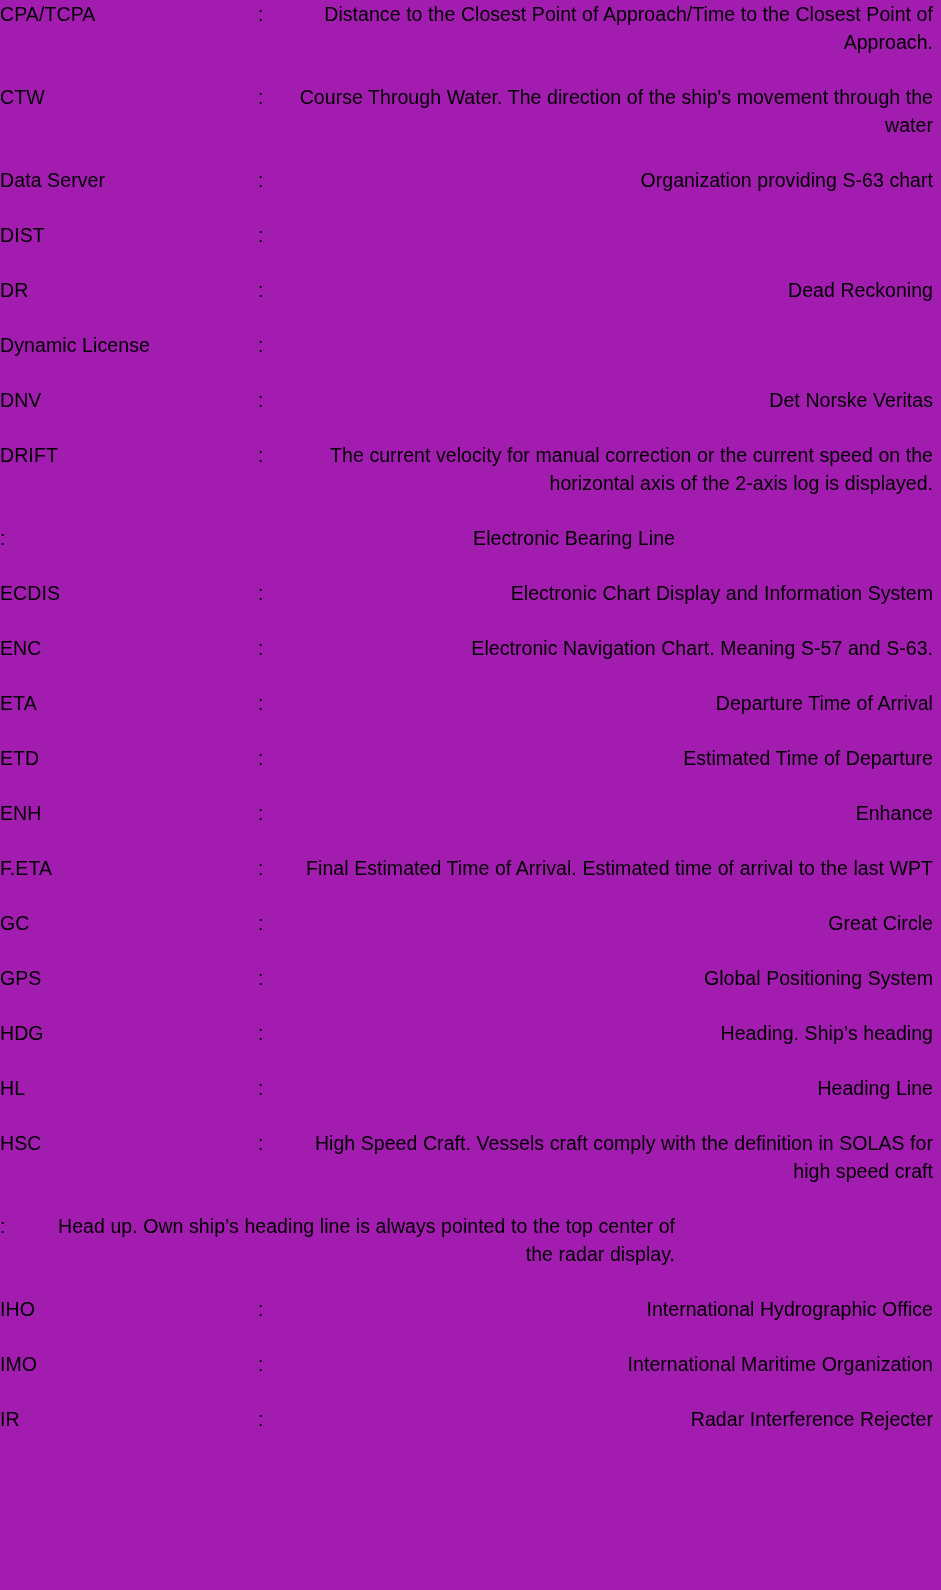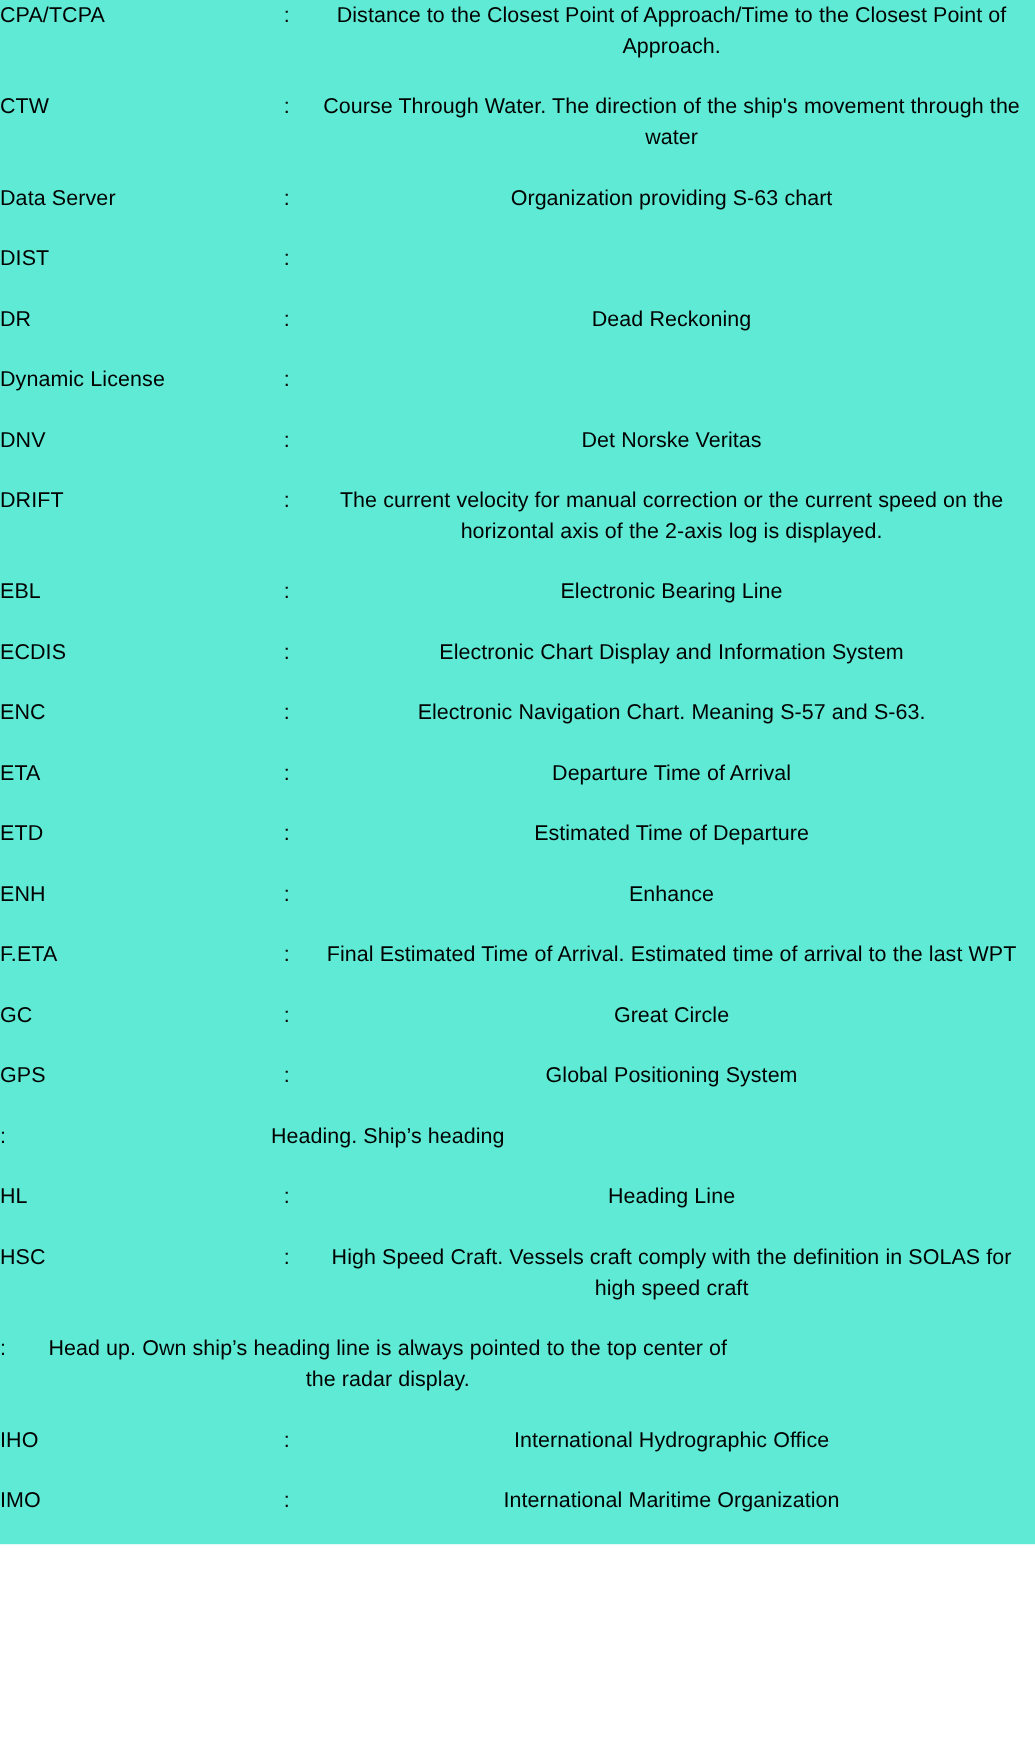--- a/index.html
+++ b/index.html
@@ -9,23 +9,23 @@
     background: #ffffff;
   }
   body {
     font-family: "Liberation Sans", sans-serif;
     color: #000000;
     -webkit-font-smoothing: antialiased;
   }
   .page {
     position: relative;
     width: 941px;
-    height: 1404px;
+    height: 1590px;
     margin: 0 auto;
-    background: #5eead4;
+    background: #a21caf;
     overflow: hidden;
     box-sizing: border-box;
   }
   .glossary {
     position: absolute;
     left: 0px;
     top: 0px;
     width: 941px;
   }
   .entry {
@@ -48,21 +48,21 @@
     font-size: 19.5px;
     line-height: 28px;
     text-align: left;
   }
   .entry .def {
     flex: 0 0 645px;
     width: 645px;
     font-size: 19.5px;
     line-height: 28px;
     letter-spacing: 0.05px;
-    text-align: center;
+    text-align: right;
     word-spacing: 0.1px;
   }
   .page-number {
     position: absolute;
     left: 0;
     right: 0;
     top: 1628px;
     text-align: center;
     font-size: 17px;
     line-height: 20px;
@@ -110,21 +110,20 @@
         <div class="term">DNV</div>
         <div class="sep">:</div>
         <div class="def">Det Norske Veritas</div>
       </div>
       <div class="entry">
         <div class="term">DRIFT</div>
         <div class="sep">:</div>
         <div class="def">The current velocity for manual correction or the current speed on the horizontal axis of the 2-axis log is displayed.</div>
       </div>
       <div class="entry">
-        <div class="term">EBL</div>
         <div class="sep">:</div>
         <div class="def">Electronic Bearing Line</div>
       </div>
       <div class="entry">
         <div class="term">ECDIS</div>
         <div class="sep">:</div>
         <div class="def">Electronic Chart Display and Information System</div>
       </div>
       <div class="entry">
         <div class="term">ENC</div>
@@ -155,20 +154,21 @@
         <div class="term">GC</div>
         <div class="sep">:</div>
         <div class="def">Great Circle</div>
       </div>
       <div class="entry">
         <div class="term">GPS</div>
         <div class="sep">:</div>
         <div class="def">Global Positioning System</div>
       </div>
       <div class="entry">
+        <div class="term">HDG</div>
         <div class="sep">:</div>
         <div class="def">Heading. Ship’s heading</div>
       </div>
       <div class="entry">
         <div class="term">HL</div>
         <div class="sep">:</div>
         <div class="def">Heading Line</div>
       </div>
       <div class="entry">
         <div class="term">HSC</div>

